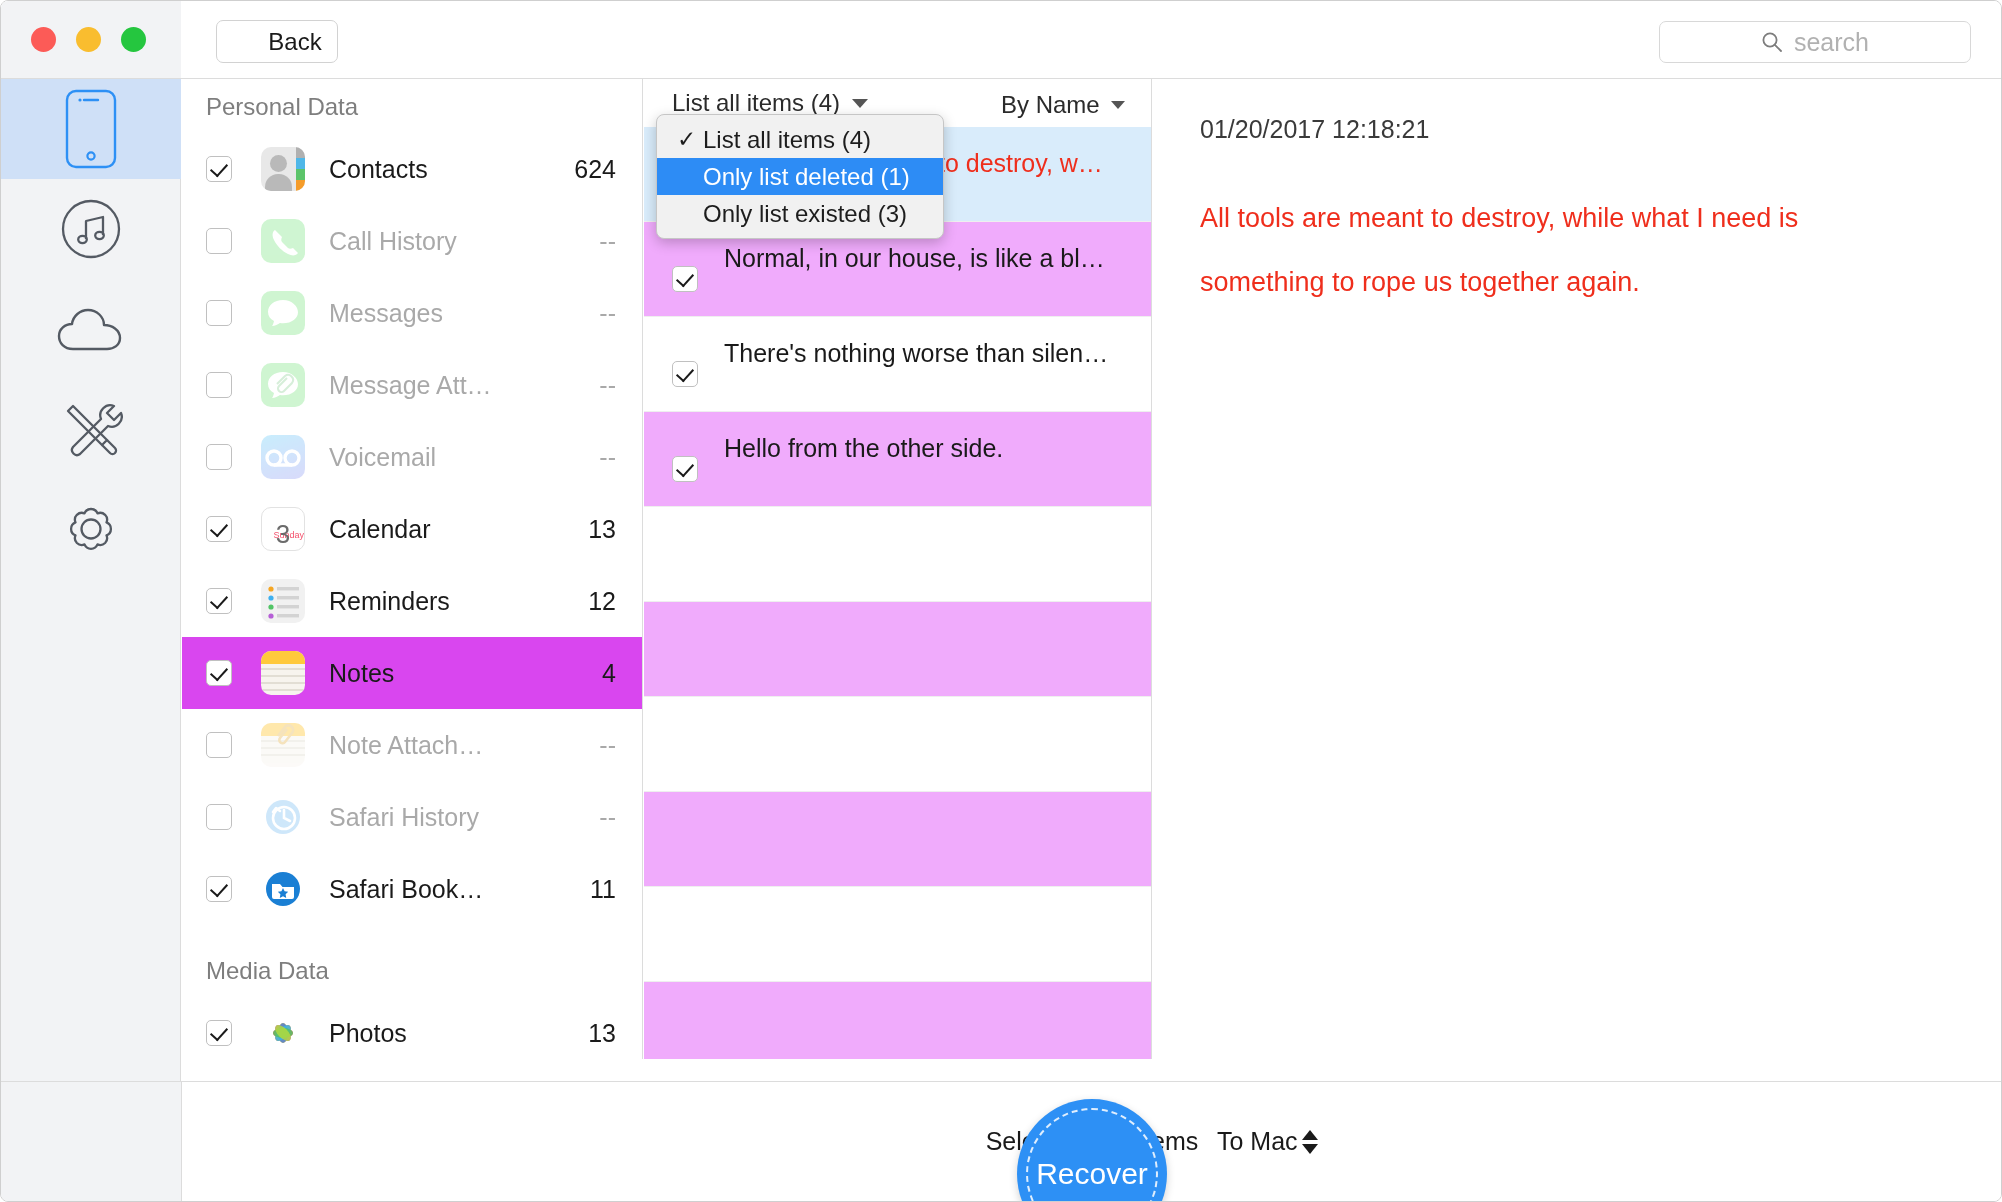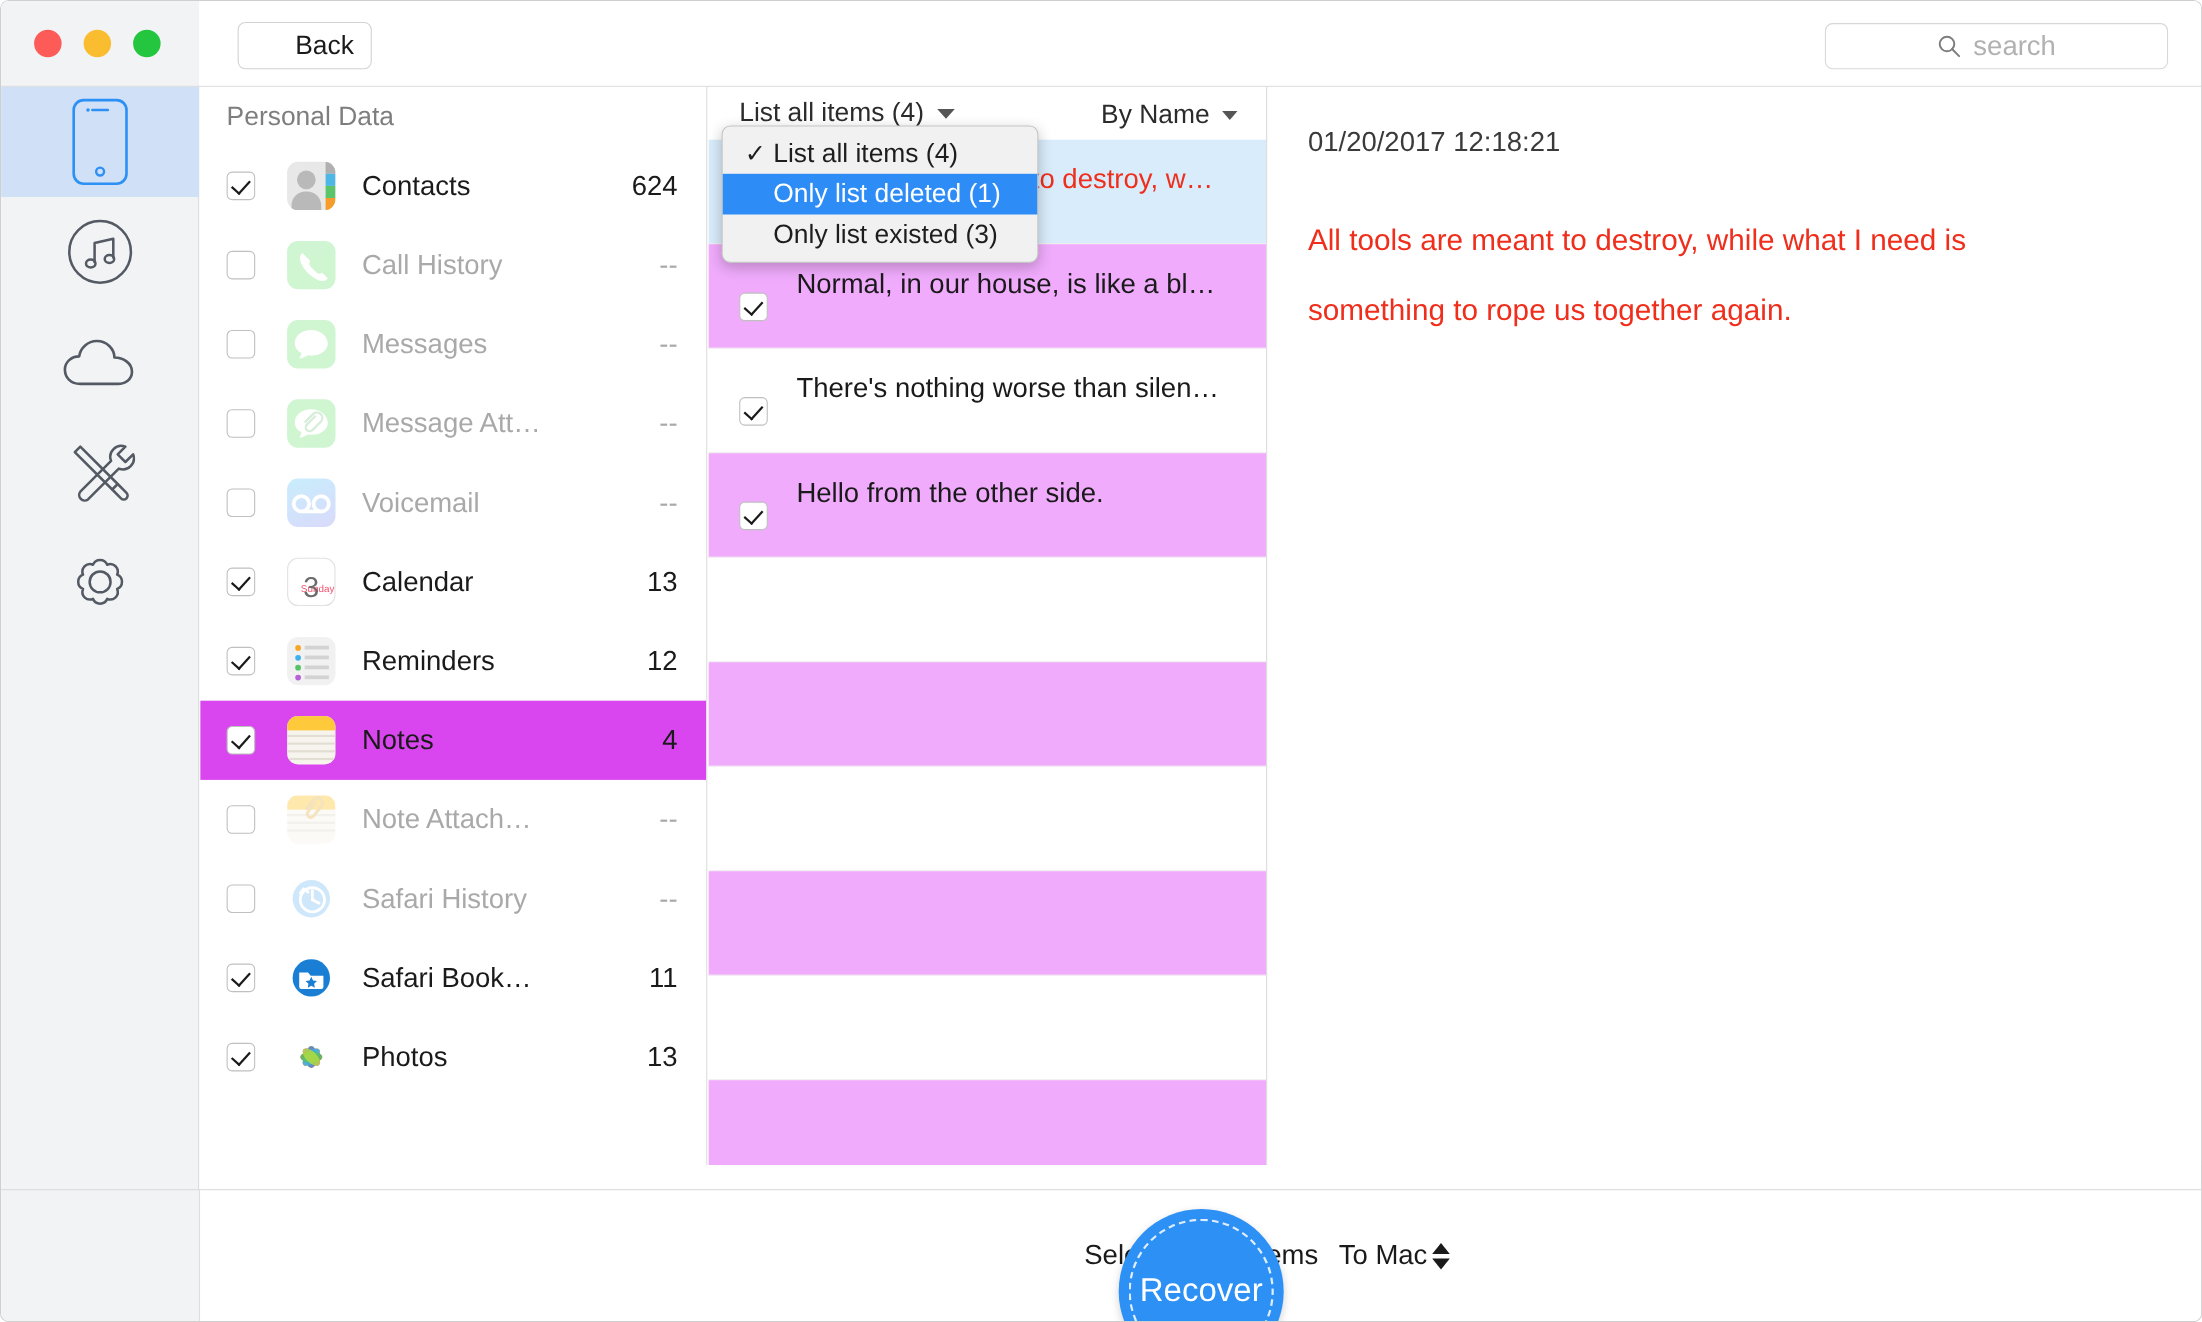--- a/index.html
+++ b/index.html
@@ -285,21 +285,21 @@
   }
 
   
   .detailpanel {
     position: absolute;
     top: 78px;
     left: 1152px;
     width: 849px;
     height: 980px;
     background: #ffffff;
-    padding: 36px 36px;
+    padding: 36px 47px;
   }
   .detail-date {
     font-size: 25px;
     color: #3a3a3a;
     margin-bottom: 42px;
   }
   .detail-body {
     font-size: 27px;
     line-height: 64px;
     color: #ef2e1c;
@@ -616,20 +616,21 @@
         <svg width="44" height="44" viewBox="0 0 44 44">
           <circle cx="22" cy="22" r="17" fill="#1a7fd4"></circle>
           <path d="M11 17 h8 l2.5 3 h11.5 v10 a2 2 0 0 1 -2 2 h-18 a2 2 0 0 1 -2 -2 Z" fill="#fff"></path>
           <path d="M22 21 l1.6 3.3 l3.6 0.5 l-2.6 2.5 l0.6 3.6 l-3.2 -1.7 l-3.2 1.7 l0.6 -3.6 l-2.6 -2.5 l3.6 -0.5 Z" fill="#1a7fd4"></path>
         </svg>
       </span>
       <span class="cat-label">Safari Book…</span>
       <span class="cat-count">11</span>
     </div>
 
+    <div class="group-title" style="padding-top:32px">Media Data</div>
 
     <div class="cat-row">
       <span class="cbox checked"></span>
       <span class="cat-icon ic-photos">
         <svg width="44" height="44" viewBox="0 0 44 44">
           <g transform="translate(22,22)">
             <ellipse rx="5" ry="10" fill="#f5c400" opacity="0.9"></ellipse>
             <ellipse rx="5" ry="10" fill="#f28b1e" opacity="0.9" transform="rotate(45)"></ellipse>
             <ellipse rx="5" ry="10" fill="#ea4a4a" opacity="0.9" transform="rotate(90)"></ellipse>
             <ellipse rx="5" ry="10" fill="#c250b5" opacity="0.9" transform="rotate(135)"></ellipse>

